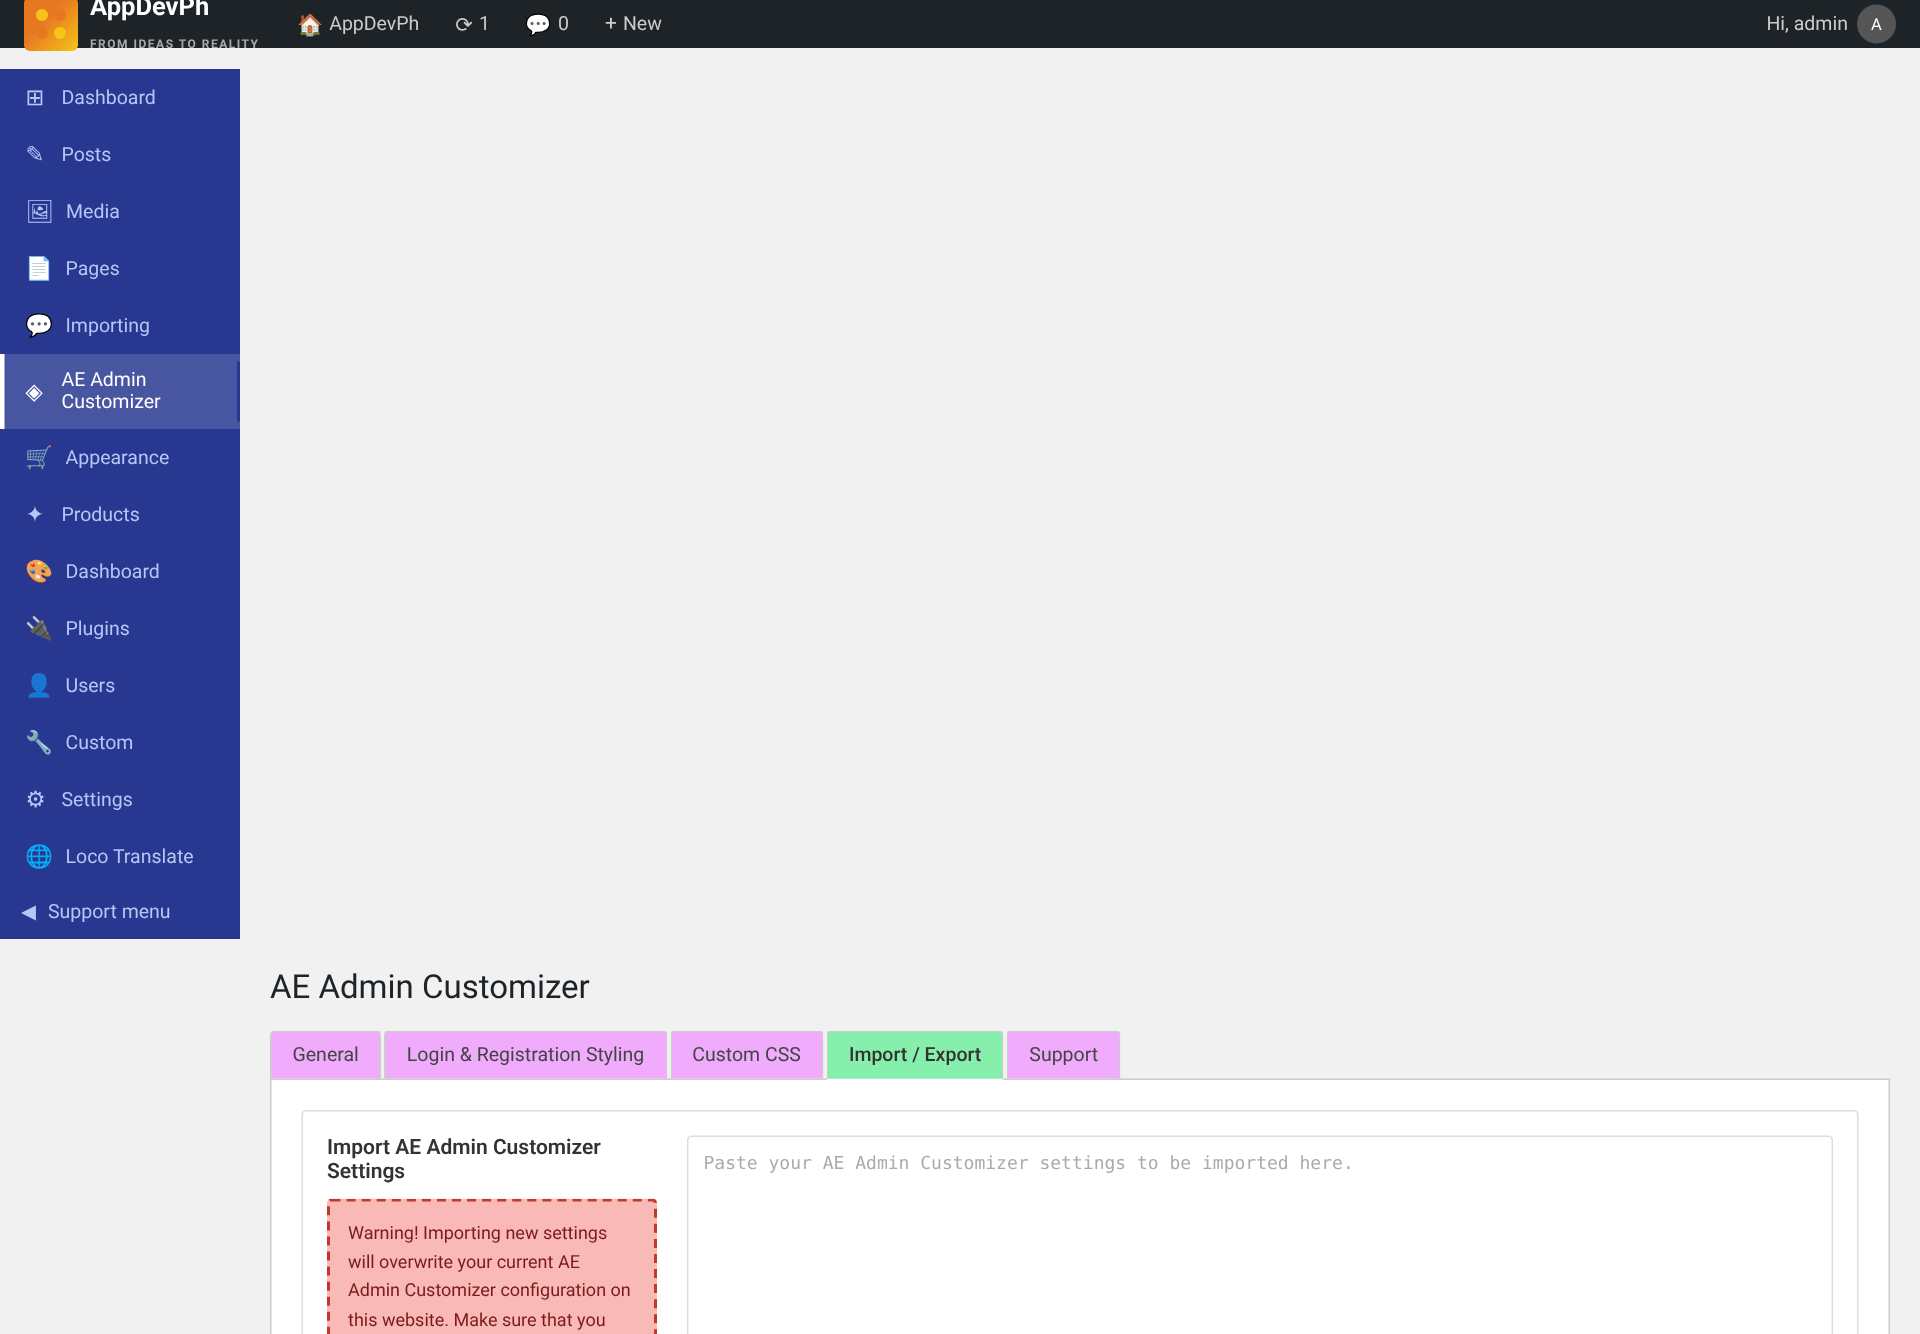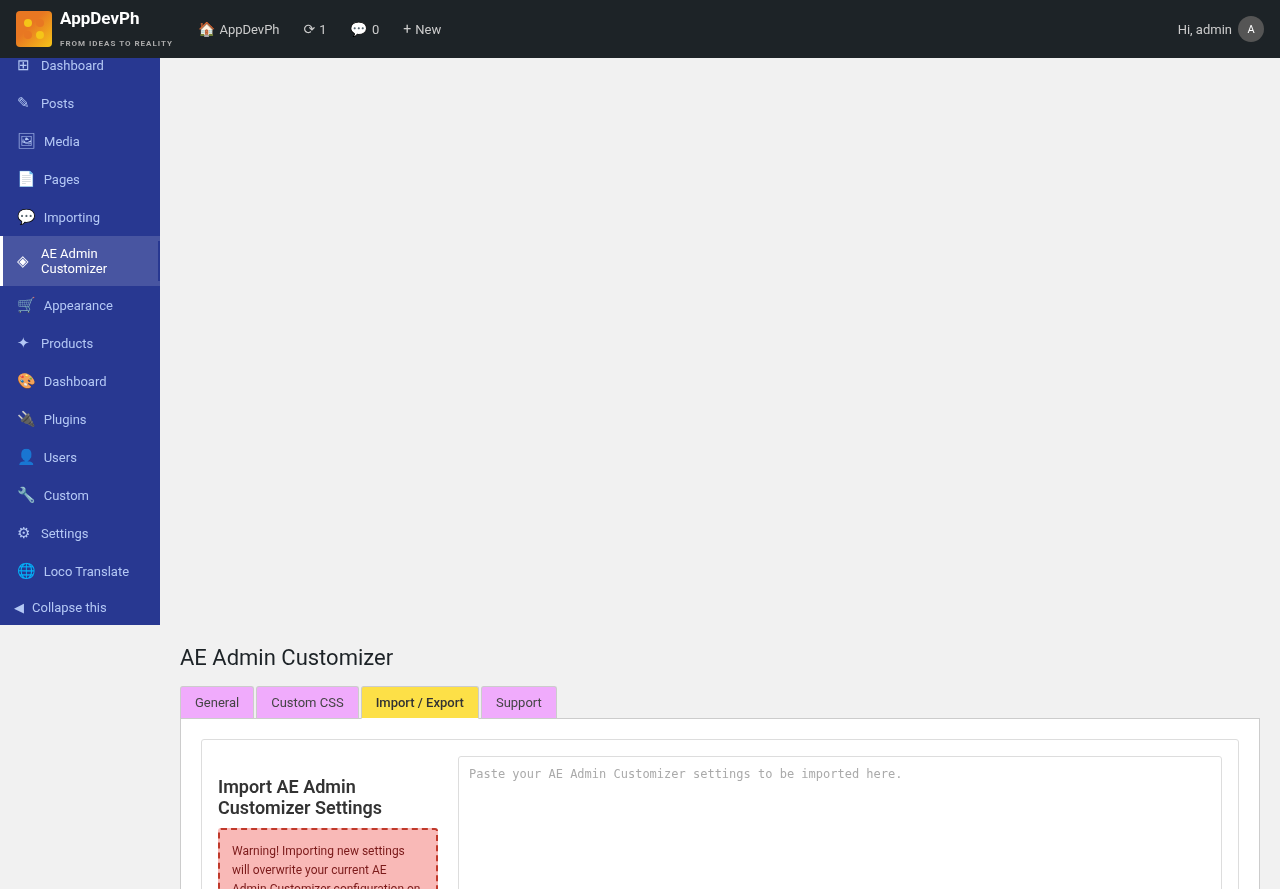--- a/index.html
+++ b/index.html
@@ -1,21 +1,21 @@
 <!DOCTYPE html>
 <html><head>
   <meta charset="utf-8">
   <style>
     * { box-sizing: border-box; margin: 0; padding: 0; }
     body { font-family: -apple-system, BlinkMacSystemFont, "Segoe UI", Roboto, Arial, sans-serif; font-size: 13px; background: #f1f1f1; color: #444; }
 
     
     #topbar {
       background: #1d2327;
-      height: 58px;
+      height: 32px;
       display: flex;
       align-items: center;
       padding: 0 16px;
       position: fixed;
       top: 0; left: 0; right: 0;
       z-index: 100;
       gap: 16px;
     }
     #topbar .logo-area {
       display: flex;
@@ -131,21 +131,21 @@
       padding: 8px 14px;
       background: #f0abfc;
       border: 1px solid #ccc;
       border-bottom: none;
       cursor: pointer;
       font-size: 13px;
       color: #444;
       margin-right: 2px;
       border-radius: 3px 3px 0 0;
     }
-    .tab.active { background: #fde047; color: #333; font-weight: 500; border-bottom: 1px solid #fff; margin-bottom: -1px; z-index: 1; }
+    .tab.active { background: #86efac; color: #333; font-weight: 500; border-bottom: 1px solid #fff; margin-bottom: -1px; z-index: 1; }
 
     
     .content-area {
       background: #fff;
       border: 1px solid #ccc;
       border-top: none;
       padding: 20px;
     }
 
     
@@ -161,25 +161,24 @@
       padding: 16px;
     }
     .section-left {
       min-width: 200px;
       max-width: 220px;
     }
     .section-right {
       flex: 1;
     }
     .section-title {
-      font-size: 18px;
+      font-size: 14px;
       font-weight: 600;
       color: #333;
       margin-bottom: 10px;
-      margin-top: 20px;
     }
     .warning-box {
       background: #f9b9b7;
       border: 2px dashed #c0392b;
       border-radius: 3px;
       padding: 12px;
       color: #7b1a1a;
       font-size: 12px;
       line-height: 1.6;
     }
@@ -291,29 +290,30 @@
   <div class="sidebar-item">
     <span class="s-icon">⚙</span>
     <span>Settings</span>
   </div>
   <div class="sidebar-item">
     <span class="s-icon">🌐</span>
     <span>Loco Translate</span>
   </div>
   <div class="sidebar-collapse">
     <span>◀</span>
-    <span>Collapse this</span>
+    <span>Support menu</span>
   </div>
 </div>
 
 <div id="main">
   <h1 class="page-title">AE Admin Customizer</h1>
 
   <div class="tabs">
     <div class="tab">General</div>
+    <div class="tab">Login &amp; Registration Styling</div>
     <div class="tab">Custom CSS</div>
     <div class="tab active">Import / Export</div>
     <div class="tab">Support</div>
   </div>
 
   <div class="content-area">
 
     <div class="section-box">
       <div class="section-inner">
         <div class="section-left">

